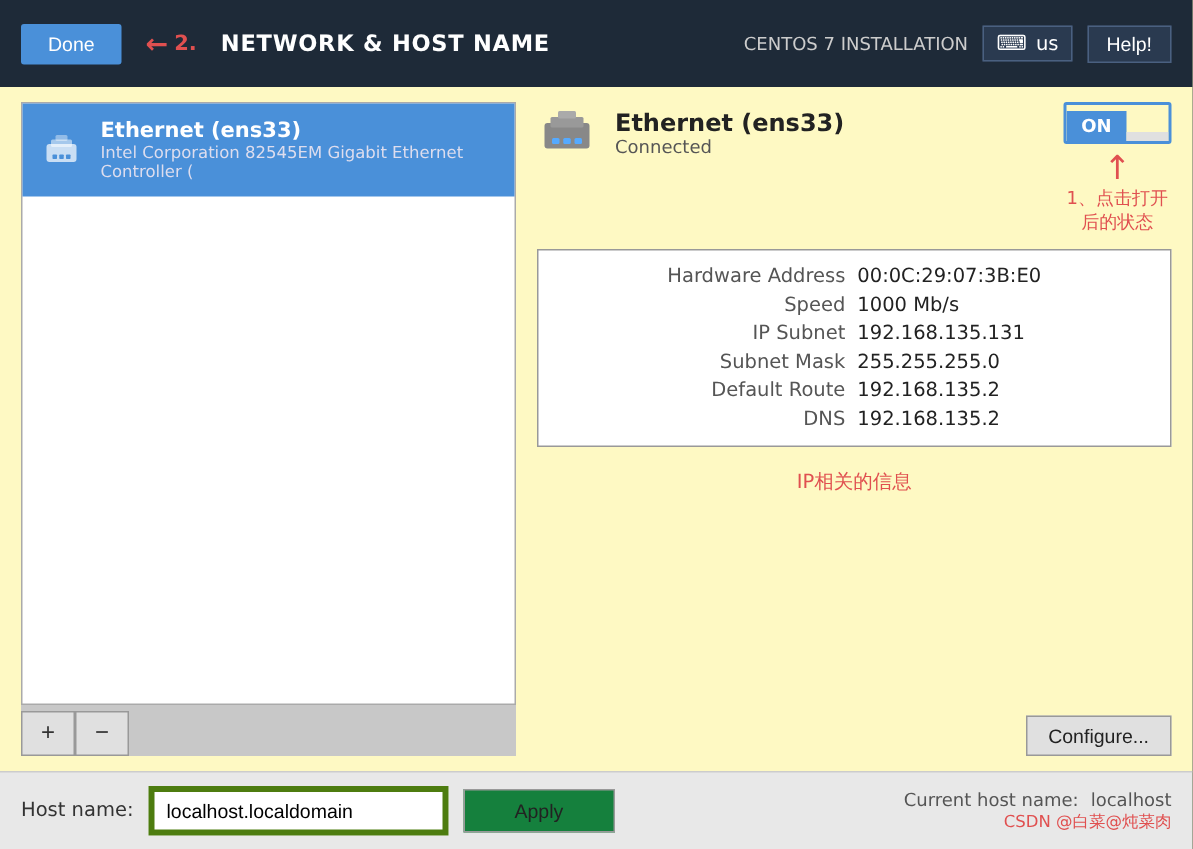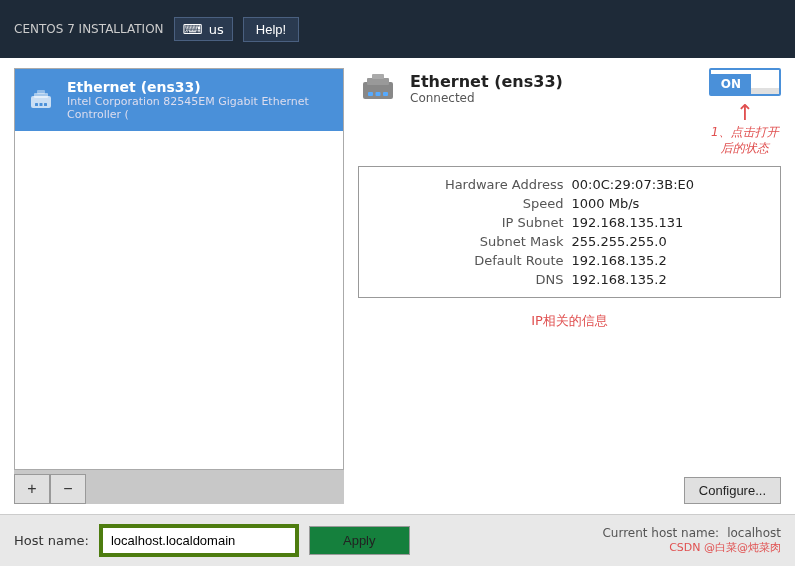--- a/index.html
+++ b/index.html
@@ -84,21 +84,21 @@
       font-weight: bold;
     }
     .arrow-left {
       color: #e05050;
       font-size: 18px;
     }
 
     
     .main-content {
       display: flex;
-      background: #ffffff;
+      background: #fef9c3;
       height: calc(566px - 58px - 52px);
       padding: 10px 14px;
       gap: 14px;
     }
 
     
     .left-panel {
       width: 330px;
       display: flex;
       flex-direction: column;
@@ -249,21 +249,20 @@
       padding: 5px 14px;
       font-size: 13px;
       cursor: pointer;
       color: #222;
     }
     .annotation-text {
       color: #e05050;
       font-size: 12px;
       text-align: center;
       line-height: 1.3;
-      font-style: italic;
     }
 
     
     .bottom-bar {
       height: 52px;
       background: #e8e8e8;
       display: flex;
       align-items: center;
       padding: 0 14px;
       gap: 16px;
@@ -313,20 +312,28 @@
     .top-row {
       display: flex;
       justify-content: space-between;
       align-items: flex-start;
     }
   </style>
 </head>
 <body>
 
 <div class="header">
+  <div class="header-left">
+    <button class="done-button">Done</button>
+    <div class="arrow-annotation">
+      <span class="arrow-left">←</span>
+      <span>2.</span>
+    </div>
+    <span class="header-title">NETWORK &amp; HOST NAME</span>
+  </div>
   <div class="header-right">
     <span class="centos-label">CENTOS 7 INSTALLATION</span>
     <div class="keyboard-input">
       <span class="keyboard-icon">⌨</span>
       <span>us</span>
     </div>
     <button class="help-button">Help!</button>
   </div>
 </div>
 

